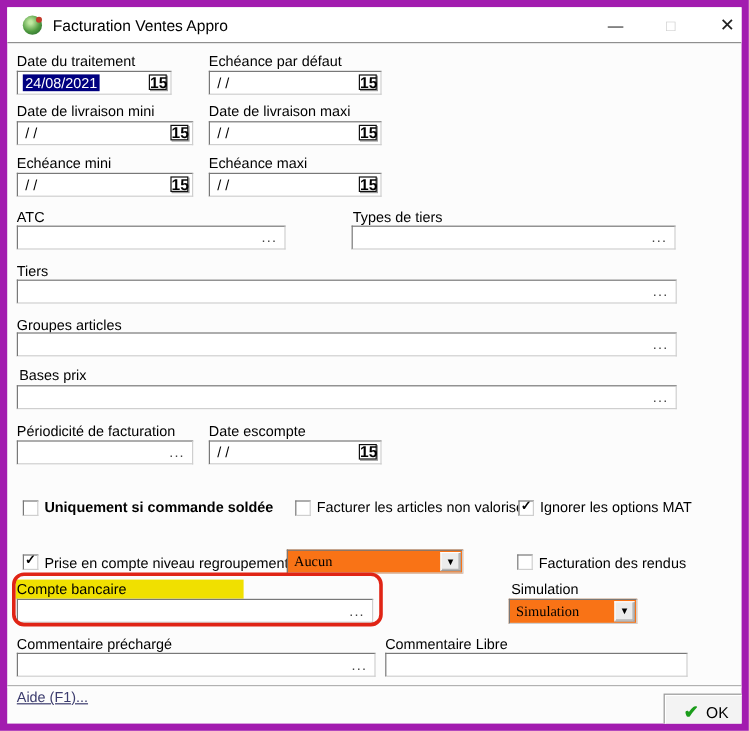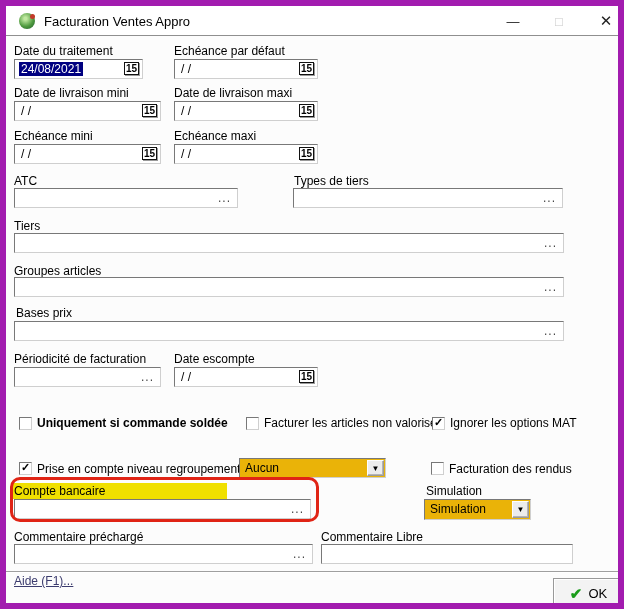--- a/index.html
+++ b/index.html
@@ -21,32 +21,32 @@
   .win-btn{position:absolute;top:5px;width:26px;height:20px;display:flex;align-items:center;justify-content:center;
     font-size:13px;color:#222;cursor:pointer;}
   .win-btn.disabled{color:#c9c9c9;cursor:default;}
   .label{position:absolute;font-size:12px;line-height:13px;color:#000;white-space:nowrap;}
   .field{position:absolute;height:20px;background:#fff;font-size:12px;
     border-top:1px solid #787878;border-left:1px solid #787878;
     border-bottom:1px solid #cfcfcf;border-right:1px solid #cfcfcf;}
   .field .val{position:absolute;left:6px;top:2px;line-height:14px;white-space:pre;}
   .field .val.selected{background:var(--selection);color:#fff;padding:0 2px;left:4px;}
   .cal-btn{position:absolute;right:3px;top:2px;width:15px;height:13px;background:#fff;
-    border:1px solid #111;box-shadow:1px 1px 0 #999;font-size:10px;font-weight:700;
+    border:1px solid #111;box-shadow:1px 1px 0 #999;font-size:13px;font-weight:700;
     text-align:center;line-height:12px;cursor:pointer;}
   .ellipsis-btn{position:absolute;right:6px;top:1px;font-size:12px;line-height:16px;color:#444;
     letter-spacing:1px;cursor:pointer;}
   .checkbox{position:absolute;width:13px;height:13px;background:#fff;
     border-top:1px solid #787878;border-left:1px solid #787878;
     border-bottom:1px solid #cfcfcf;border-right:1px solid #cfcfcf;
     font-size:11px;font-weight:700;text-align:center;line-height:11px;cursor:pointer;}
   .checkbox .check{position:absolute;left:0;top:-1px;width:11px;color:#000;}
-  .combo{position:absolute;height:20px;background:#eab308;font-size:12px;
+  .combo{position:absolute;height:20px;background:#f97316;font-size:12px;
     border-top:1px solid #787878;border-left:1px solid #787878;
-    border-bottom:1px solid #cfcfcf;border-right:1px solid #cfcfcf;cursor:pointer;}
+    border-bottom:1px solid #cfcfcf;border-right:1px solid #cfcfcf;cursor:pointer;font-family:Liberation Serif, serif;}
   .combo .val{position:absolute;left:5px;top:2px;line-height:14px;}
   .combo-arrow{position:absolute;right:1px;top:1px;bottom:1px;width:17px;background:#ececec;
     border:1px solid #9a9a9a;border-top-color:#fdfdfd;border-left-color:#fdfdfd;
     box-shadow:inset -1px -1px 0 #b5b5b5;display:flex;align-items:center;justify-content:center;
     font-size:8px;color:#000;cursor:pointer;}
   .red-annotation{position:absolute;left:4px;top:471px;width:309px;height:45px;
     border:3px solid var(--annotation);border-radius:10px;pointer-events:none;}
   .hl-label{background:var(--highlight);height:16px;line-height:16px;padding-left:1px;}
   .divider{position:absolute;left:0;top:565px;width:100%;height:2px;
     border-top:1px solid #9f9f9f;border-bottom:1px solid #fff;}
@@ -157,21 +157,21 @@
     <span class="check">✓</span>
   </span>
   <div class="label" style="left:31px;top:457px;">Prise en compte niveau regroupement</div>
   <div class="combo" style="left:233px;top:452px;width:147px;">
     <span class="val">Aucun</span>
     <span class="combo-arrow">▼</span>
   </div>
   <span class="checkbox" style="left:425px;top:456px;"></span>
   <div class="label" style="left:443px;top:457px;">Facturation des rendus</div>
 
-  <div class="label hl-label" style="left:7px;top:477px;width:214px;">Compte bancaire</div>
+  <div class="label hl-label" style="left:7px;top:477px;width:190px;">Compte bancaire</div>
   <div class="field" style="left:8px;top:493px;width:297px;">
     <span class="val"></span>
     <span class="ellipsis-btn">...</span>
   </div>
   <div class="red-annotation"></div>
 
   <div class="label" style="left:420px;top:479px;">Simulation</div>
   <div class="combo" style="left:418px;top:493px;width:107px;height:21px;">
     <span class="val">Simulation</span>
     <span class="combo-arrow">▼</span>

